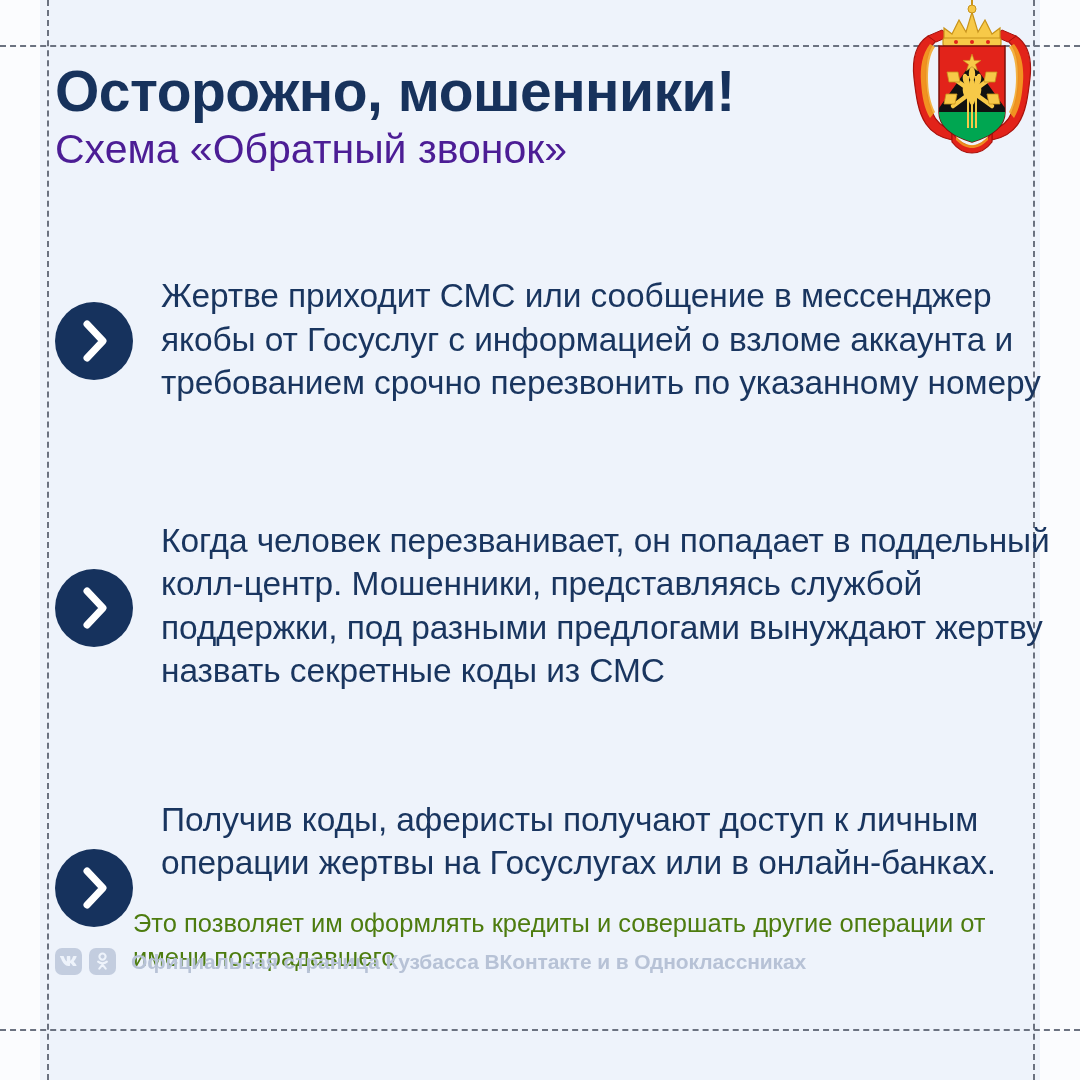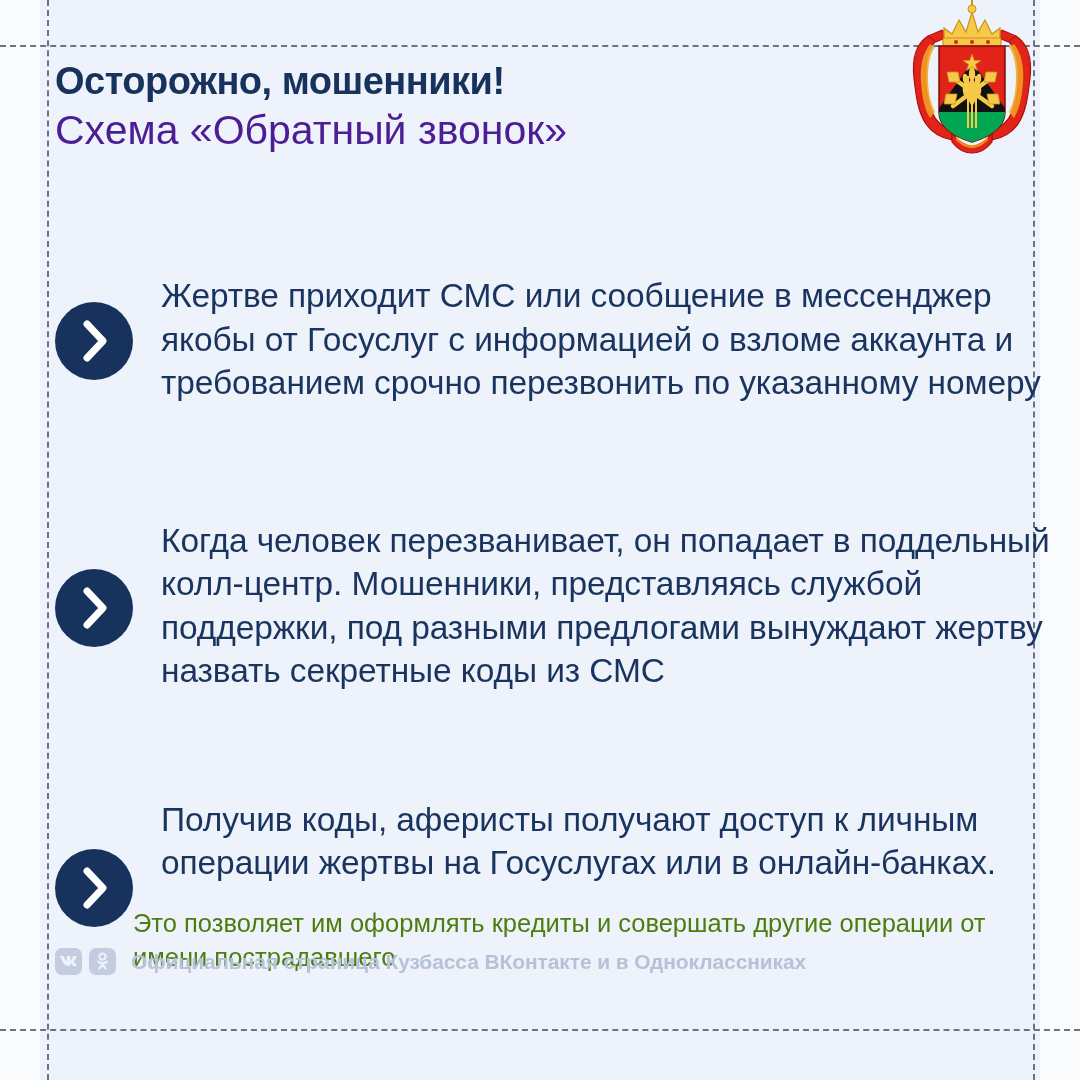--- a/index.html
+++ b/index.html
@@ -55,21 +55,21 @@
   
   .header {
     position: absolute;
     left: 55px;
     top: 62px;
     right: 45px;
     height: 160px;
   }
   .title {
     margin: 0;
-    font-size: 38px;
+    font-size: 57px;
     font-weight: 700;
     letter-spacing: -0.5px;
     color: #17325c;
     line-height: 1.02;
     white-space: nowrap;
   }
   .subtitle {
     margin: 8px 0 0 0;
     font-size: 41px;
     font-weight: 400;

